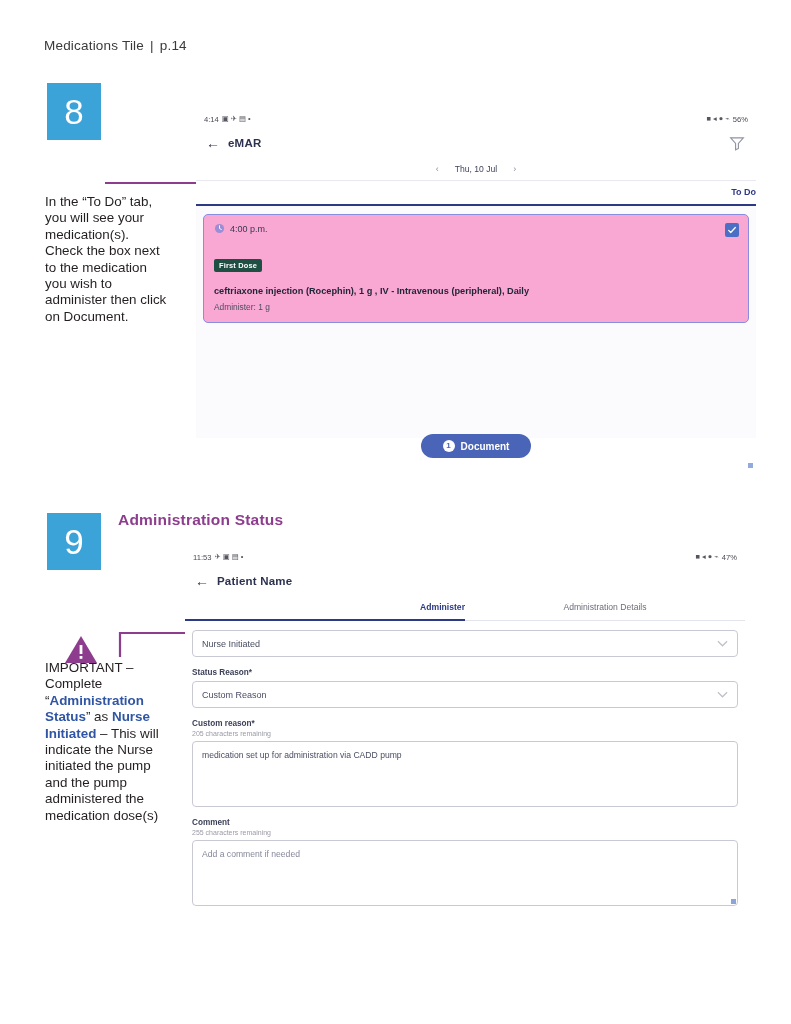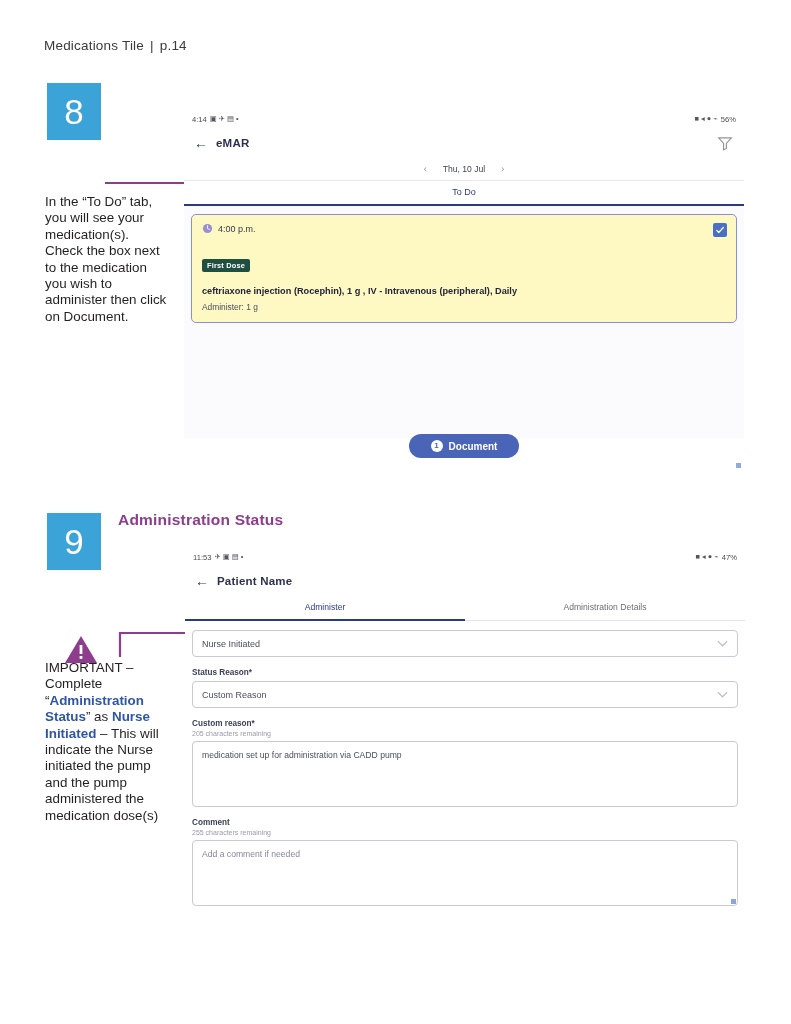--- a/index.html
+++ b/index.html
@@ -42,21 +42,21 @@
   
   .warn-icon{position:absolute;left:64px;top:634px;width:34px;height:30px;}
 
   
   .arrow-svg{position:absolute;overflow:visible;}
   #arrow8{left:105px;top:176px;width:160px;height:14px;}
   #arrow9{left:118px;top:626px;width:90px;height:32px;}
 
   
   .shot{position:absolute;background:#ffffff;}
-  #shot8{left:184px;top:110px;width:560px;height:352px;}
+  #shot8{left:196px;top:110px;width:560px;height:352px;}
   #shot9{left:185px;top:548px;width:560px;height:355px;}
 
   .statusbar{
     position:relative;height:18px;display:flex;align-items:center;
     justify-content:space-between;padding:0 8px;
     font-size:7.6px;color:#4a4a55;
   }
   .statusbar .sb-left,.statusbar .sb-right{display:flex;align-items:center;gap:3px;}
   .sb-glyph{font-size:7.4px;color:#55555f;line-height:1;}
 
@@ -74,33 +74,33 @@
     gap:16px;border-bottom:1px solid #e8e8ee;background:#fff;
   }
   .datebar .chev{font-size:9px;color:#8b8b99;}
   .datebar .dlabel{font-size:8.6px;color:#42465c;}
 
   .tabs{display:flex;height:24px;border-bottom:1px solid #e4e4ec;background:#fff;}
   .tab{
     flex:1;text-align:center;font-size:9px;color:#6d6d7a;
     line-height:22px;position:relative;
   }
-  .tab.active{color:#2c3a86;font-weight:400;}
+  .tab.active{color:#2c3a86;font-weight:700;text-align:right;}
   .tab.active:after{
     content:"";position:absolute;left:0;right:0;bottom:-1px;height:2.4px;
     background:#2c3a86;
   }
   #shot9 .tab{font-size:8.6px;}
 
   .tab-body{background:#fbfbfd;}
   #shot8 .tab-body{height:232px;padding:8px 7px 0 7px;box-sizing:border-box;}
 
   
   .med-card{
-    background:#fef9c3;border:1.6px solid #8a8ce0;border-radius:5px;
+    background:#f9a8d4;border:1.6px solid #8a8ce0;border-radius:5px;
     padding:8px 10px 10px 10px;position:relative;
   }
   .med-time-row{display:flex;align-items:center;gap:5px;}
   .clock-ic{width:11px;height:11px;}
   .med-time{font-size:9px;color:#33374e;}
   .med-check{
     position:absolute;right:9px;top:8px;width:14px;height:14px;
     background:#4a6fc4;border-radius:2px;display:flex;align-items:center;
     justify-content:center;
   }

